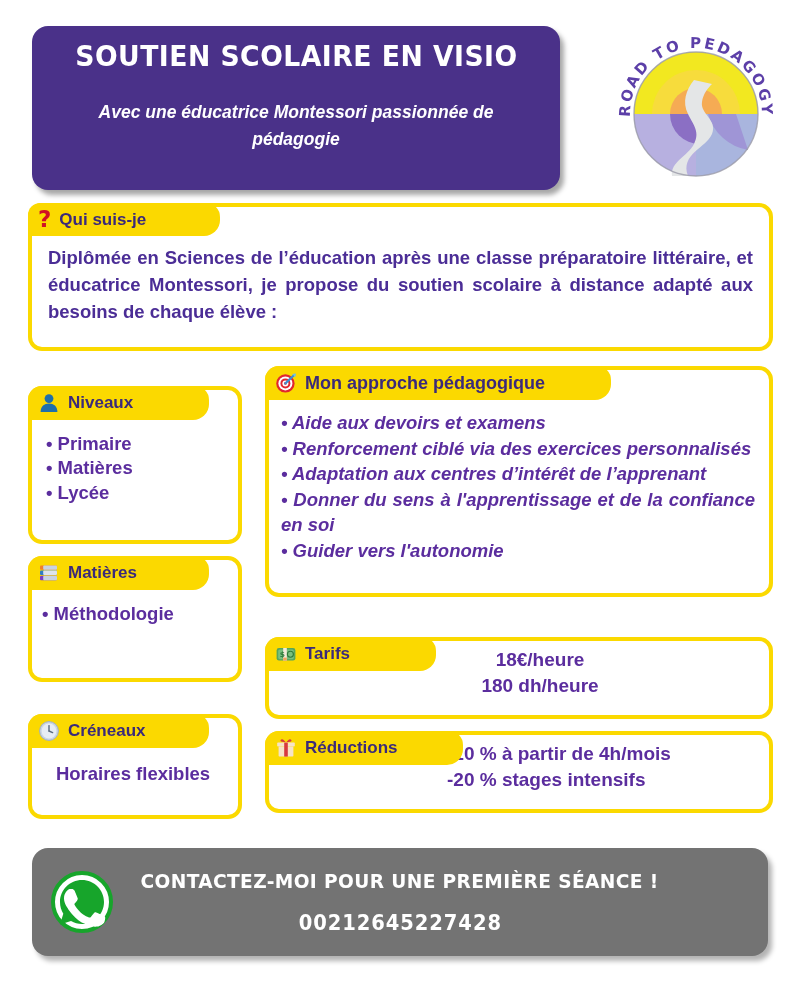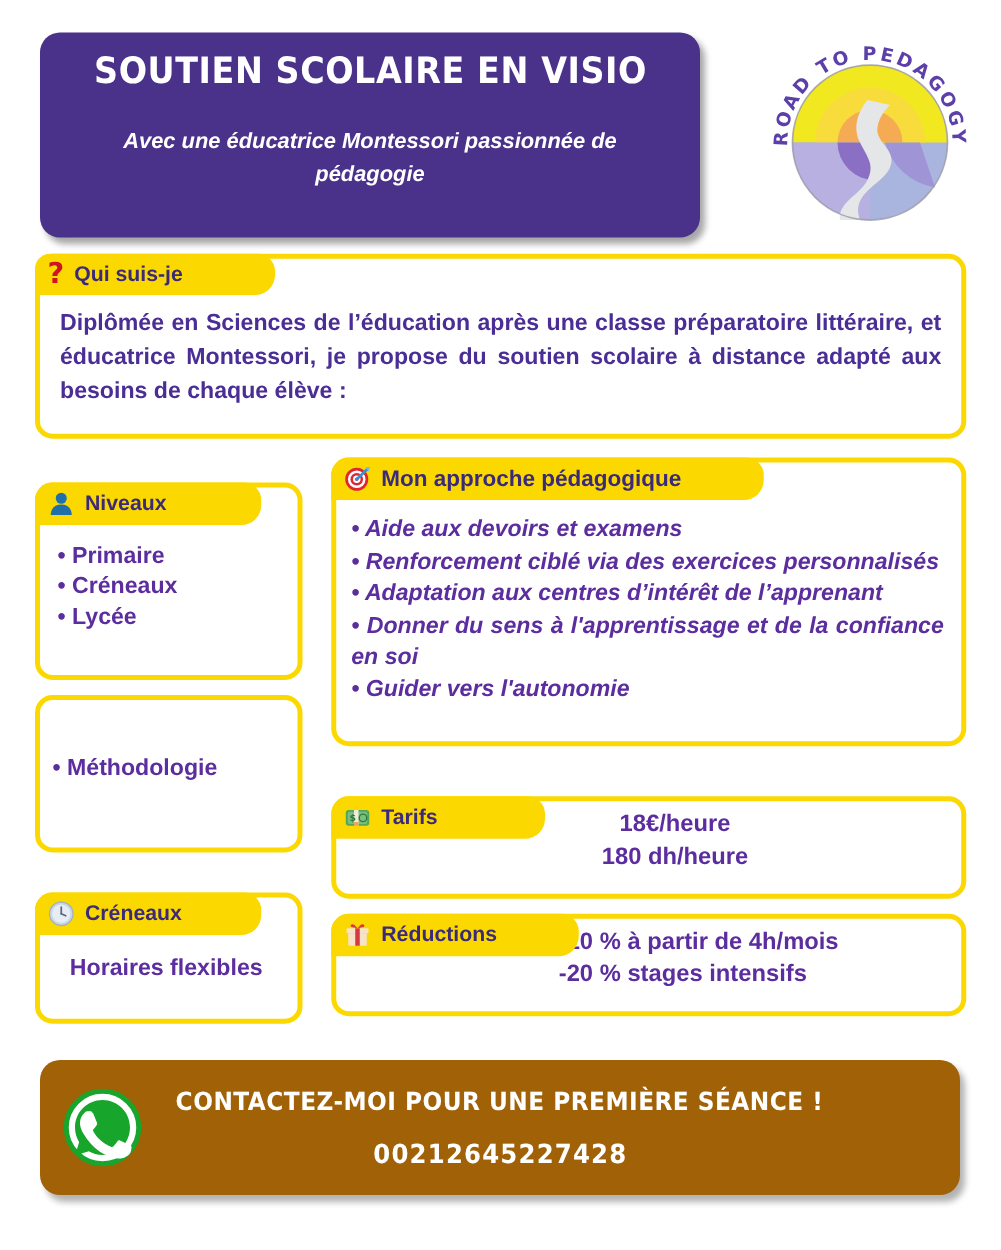--- a/index.html
+++ b/index.html
@@ -191,21 +191,21 @@
   }
   #card-reductions .red-line { display: block; }
 
   
   .footer-box {
     position: absolute;
     left: 32px;
     top: 848px;
     width: 736px;
     height: 108px;
-    background: #a16207;
+    background: #737373;
     border-radius: 16px;
     box-shadow: 4px 5px 5px rgba(0,0,0,0.3);
   }
   .footer-text {
     position: absolute;
     left: 0; top: 0;
     width: 736px;
     height: 108px;
     display: flex;
     flex-direction: column;
@@ -295,26 +295,39 @@
       <span class="tab-icon">
         <svg viewBox="0 0 22 22" width="22" height="22" aria-hidden="true">
           <circle cx="11" cy="6.6" r="4.4" fill="#1f6fab"></circle>
           <path d="M 2.6,20 C 2.6,14.4 6.4,11.6 11,11.6 C 15.6,11.6 19.4,14.4 19.4,20 Z" fill="#1f6fab"></path>
         </svg>
       </span>
       <span class="tab-label">Niveaux</span>
     </div>
     <div class="card-body">
       <div>• Primaire</div>
-      <div>• Créneaux</div>
+      <div>• Matières</div>
       <div>• Lycée</div>
     </div>
   </div>
 
   <div class="card" id="card-matieres">
+    <div class="tab">
+      <span class="tab-icon">
+        <svg viewBox="0 0 22 22" width="22" height="22" aria-hidden="true">
+          <rect x="2" y="3.4" width="17" height="4.4" rx="1" fill="#f07f2d"></rect>
+          <rect x="5.2" y="3.4" width="13.8" height="4.4" rx="1" fill="#c8d3e2"></rect>
+          <rect x="2" y="8.6" width="17" height="4.4" rx="1" fill="#2f7cc2"></rect>
+          <rect x="5.2" y="8.6" width="13.8" height="4.4" rx="1" fill="#dde4ee"></rect>
+          <rect x="2" y="13.8" width="17" height="4.4" rx="1" fill="#7b3fc4"></rect>
+          <rect x="5.2" y="13.8" width="13.8" height="4.4" rx="1" fill="#c8d3e2"></rect>
+        </svg>
+      </span>
+      <span class="tab-label">Matières</span>
+    </div>
     <div class="card-body">
       <div>• Méthodologie</div>
     </div>
   </div>
 
   <div class="card" id="card-creneaux">
     <div class="tab">
       <span class="tab-icon">
         <svg viewBox="0 0 22 22" width="22" height="22" aria-hidden="true">
           <circle cx="11" cy="11" r="9.4" fill="#ccd6e3" stroke="#9fb0c4" stroke-width="1"></circle>

